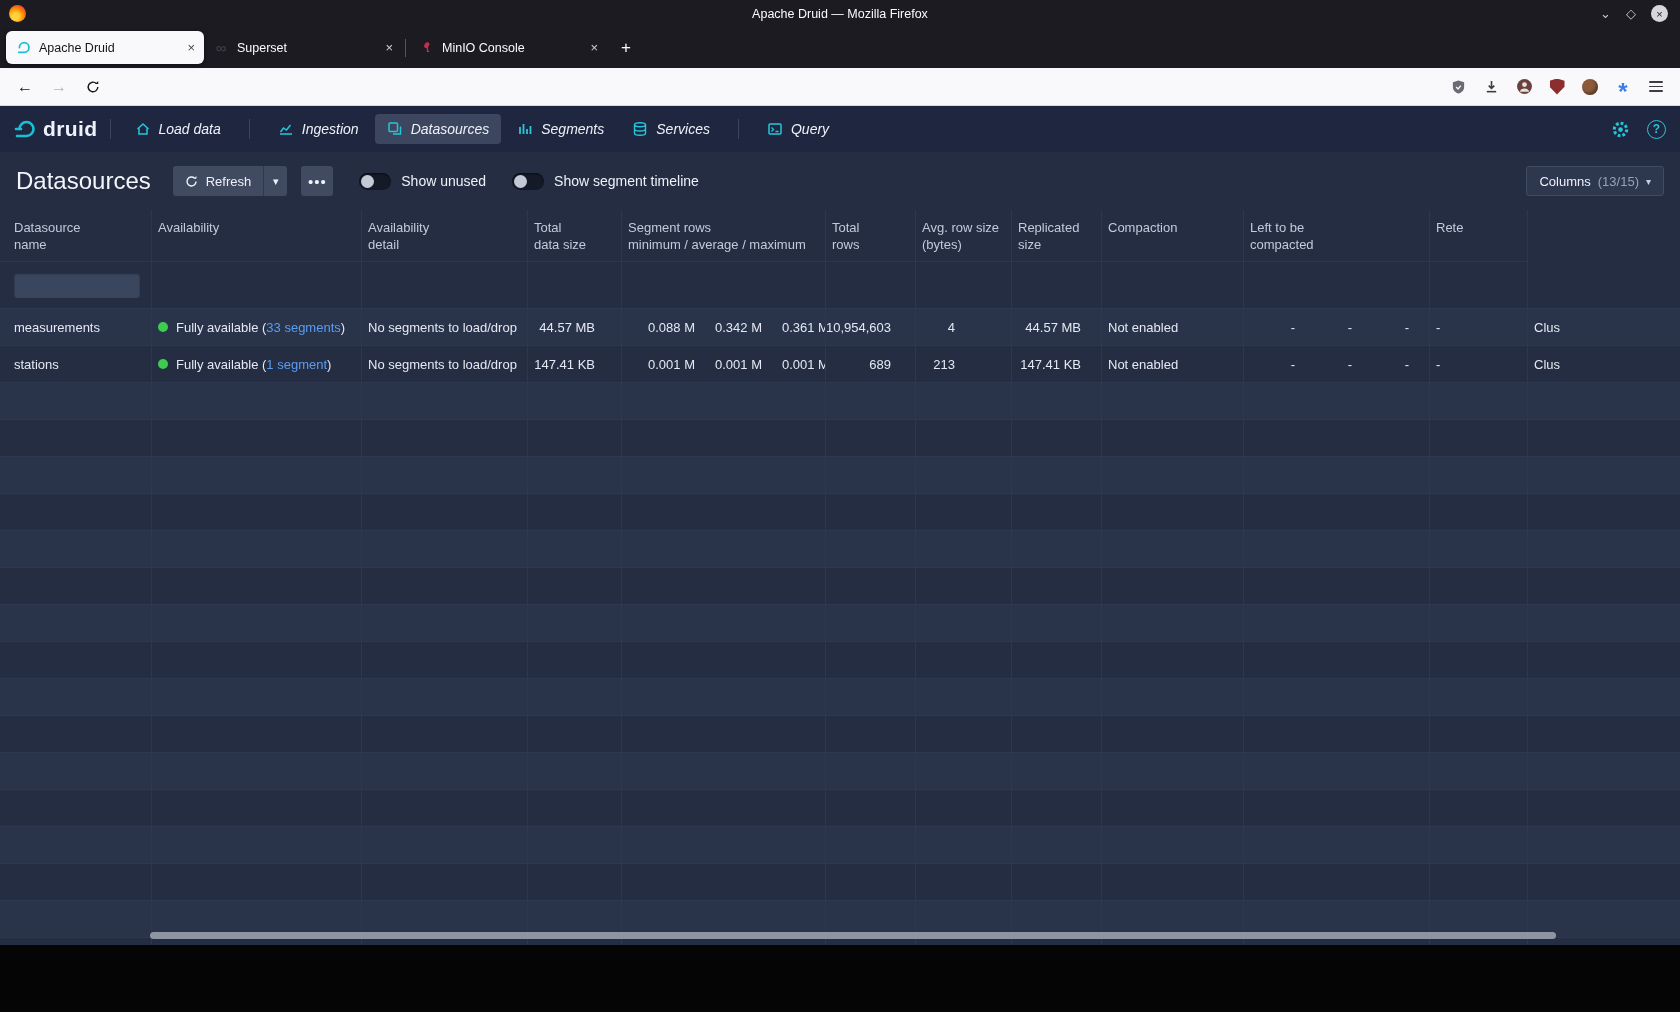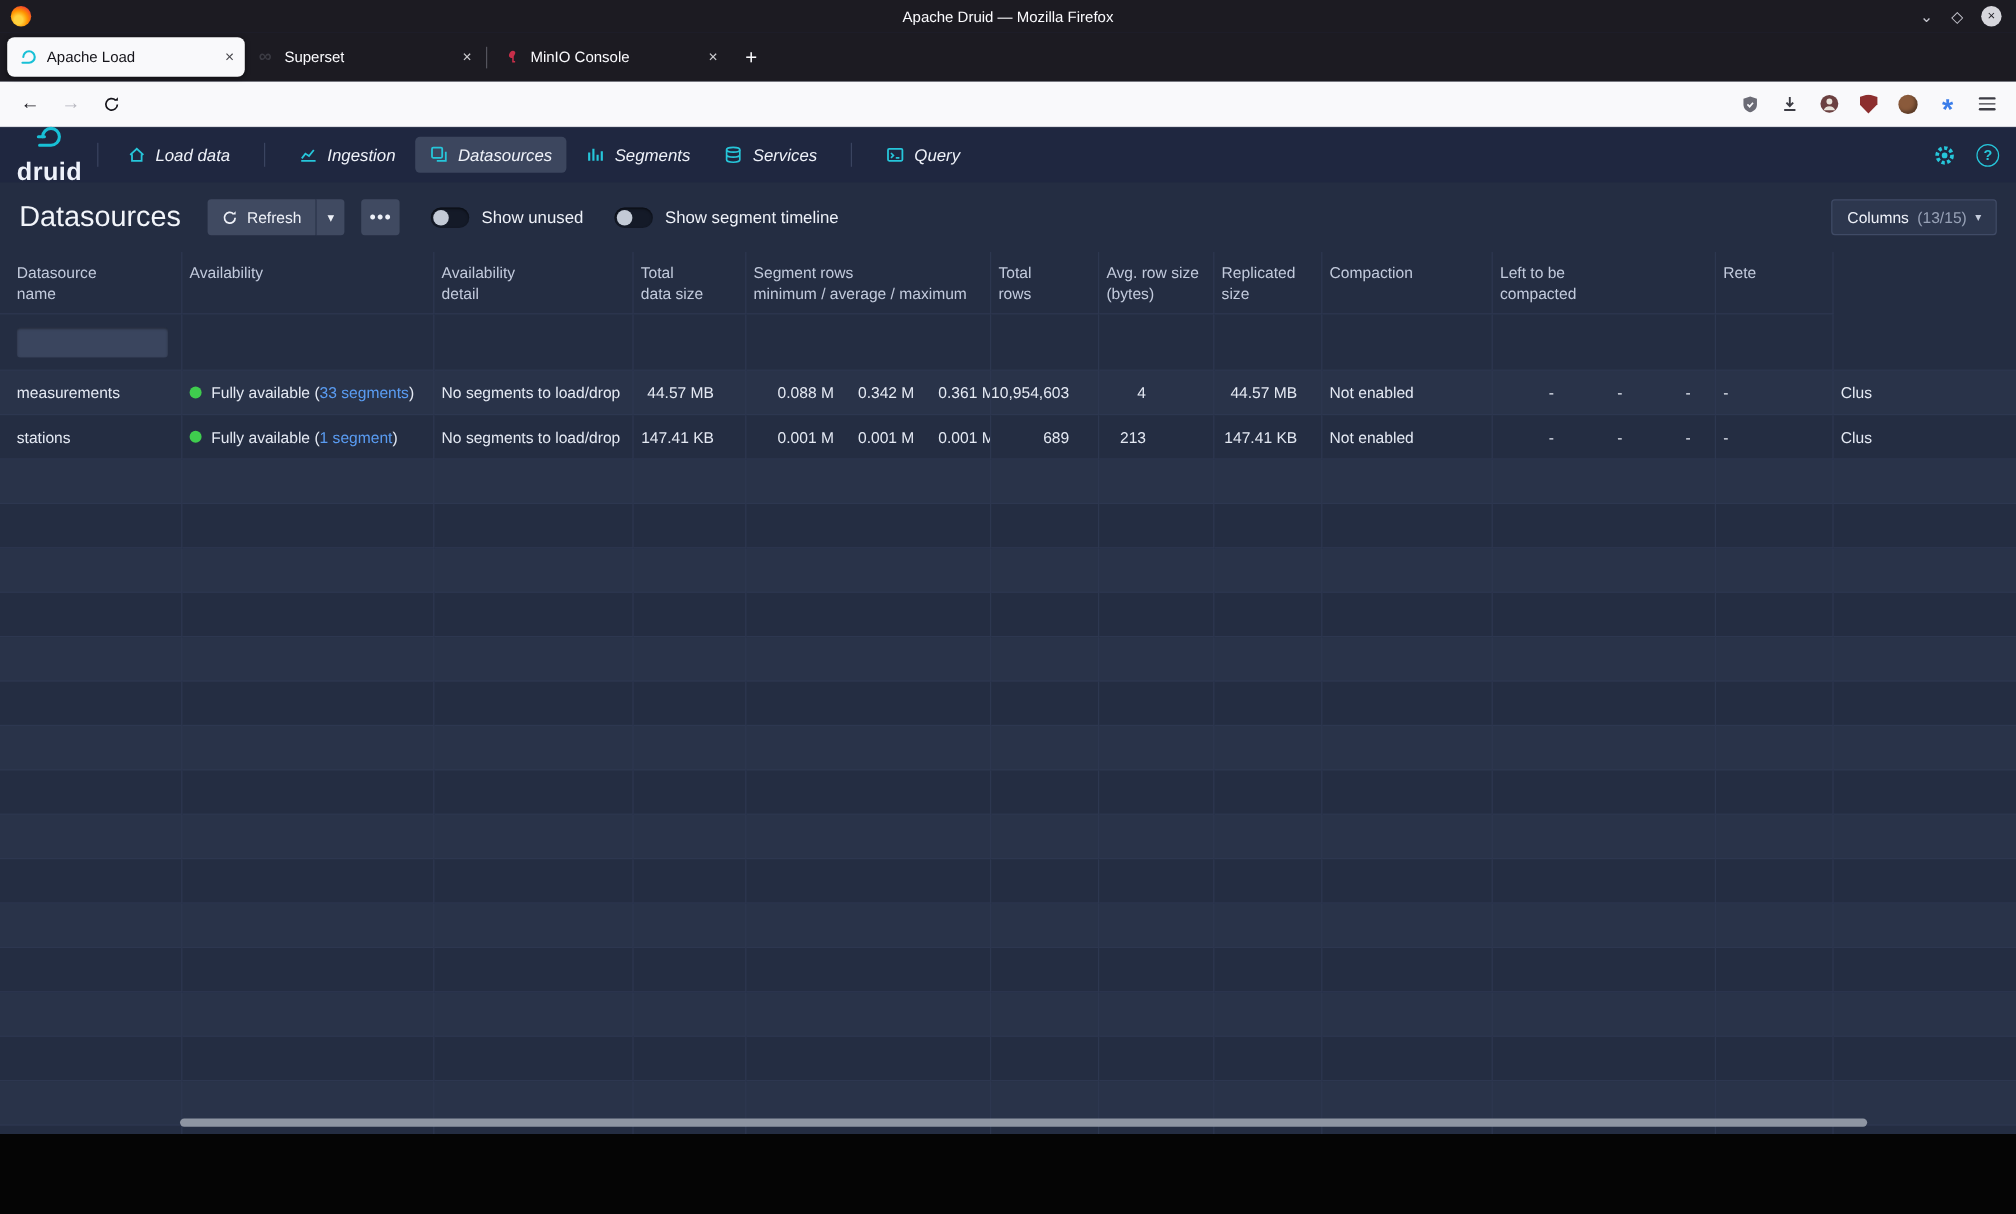--- a/index.html
+++ b/index.html
@@ -61,21 +61,21 @@
             clip-path:polygon(50% 0,100% 14%,100% 52%,50% 100%,0 52%,0 14%); }
   .avatar-circle { width:16px; height:16px; border-radius:50%; background:#8a5a3b;
                    box-shadow:inset -2px -2px 3px rgba(0,0,0,.35); }
   .ext-star { color:#3b7de9; font-size:24px; line-height:10px; padding-top:10px; font-weight:bold; }
   .hamburger { display:flex; flex-direction:column; gap:3px; }
   .hamburger div { width:14px; height:1.8px; background:#3c3c44; border-radius:1px; }
 
   
   .druid-header { height:46px; background:#1f2740; display:flex; align-items:center;
                   padding:0 14px; flex:none; }
-  .brand { display:flex; align-items:center; gap:7px;flex-direction:column; }
+  .brand { display:flex; align-items:center; gap:7px; }
   .wordmark { color:#eef2fa; font-size:21px; font-weight:600; letter-spacing:.4px; }
   .vdiv { width:1px; height:20px; background:#3a4460; margin:0 12px; flex:none; }
   .dnav { display:flex; align-items:center; gap:4px;font-style:italic; }
   .nav-item { display:flex; align-items:center; gap:8px; color:#eef1f8; font-size:14px;
               padding:7px 12px; border-radius:4px; white-space:nowrap; }
   .nav-item.active { background:#3c465e; }
   .header-right { margin-left:auto; display:flex; align-items:center; gap:17px; }
   .help-circle { width:19px; height:19px; border-radius:50%; border:1.7px solid #26c6da;
                  color:#26c6da; font-size:12px; font-weight:bold; display:flex;
                  align-items:center; justify-content:center; }
@@ -149,21 +149,21 @@
     </div>
   </div>
 
   <div class="tabbar">
     <div class="tab active">
       <span class="favicon">
         <svg width="15" height="15" viewBox="0 0 22 22">
             <path d="M5 11 a7 7 0 1 1 7 7 h-8" fill="none" stroke="#18c0d6" stroke-width="2.6" stroke-linecap="round"></path>
           </svg>
       </span>
-      <span class="tab-label">Apache Load</span>
+      <span class="tab-label">Apache Druid</span>
       <span class="tab-close">×</span>
     </div>
     <div class="tab">
       <span class="favicon fav-superset">∞</span>
       <span class="tab-label">Superset</span>
       <span class="tab-close">×</span>
     </div>
     <div class="tab-sep"></div>
     <div class="tab">
       <span class="favicon fav-minio">

